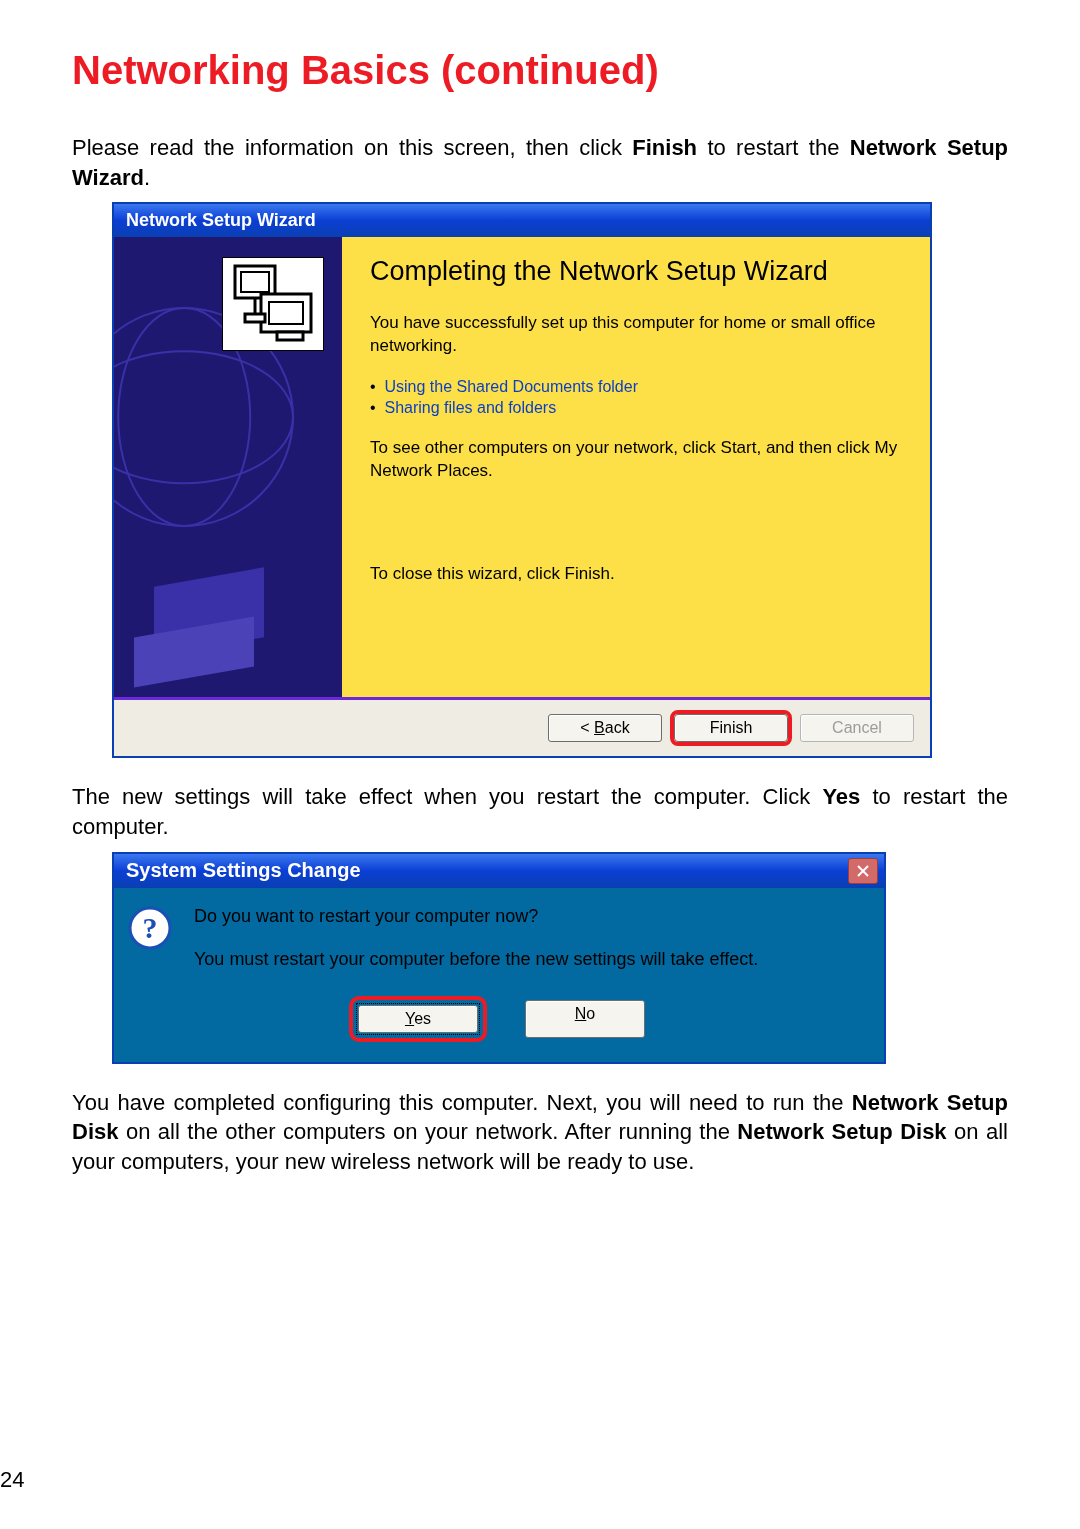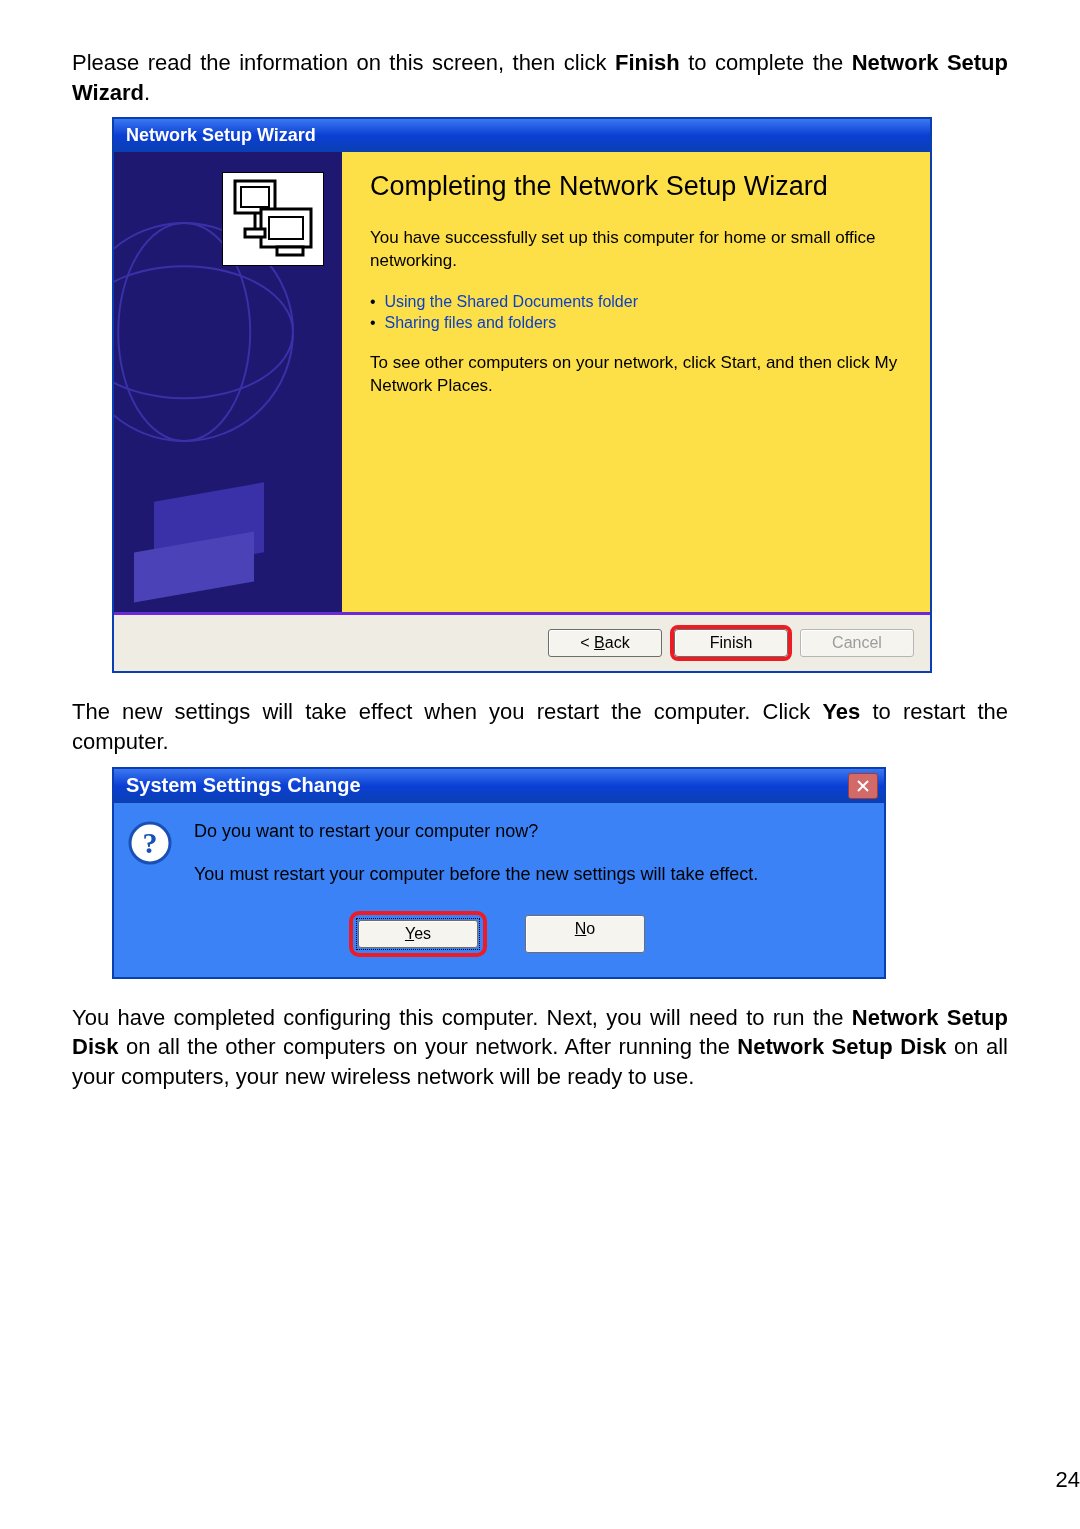--- a/index.html
+++ b/index.html
@@ -124,21 +124,21 @@
     color:#000;
   }
   .xp-btn.disabled { color:#9c9c9c; border-color:#b5b5b5; }
   .highlight-red { outline: 4px solid #ed1c24; border-radius:4px; }
 
   
   .msgbox {
     margin: 10px 0 24px 40px;
     width: 770px;
     border:2px solid #0a3fb3;
-    background:#3b82f6;
+    background:#0369a1;
     font-family: Tahoma, Arial, sans-serif;
   }
   .msg-title {
     display:flex; justify-content:space-between; align-items:center;
     background: linear-gradient(to bottom, #3b78f0 0%, #0b3fd4 50%, #0a3fb3 100%);
     color:#fff; font-weight:bold; font-size:20px;
     padding:4px 6px 4px 12px;
   }
   .close-btn {
     width:28px; height:24px;
@@ -164,34 +164,35 @@
     padding: 0 0 24px 0;
   }
   .msg-buttons .xp-btn { width:118px; padding:4px 0; }
   .yes-wrap { padding:3px; outline:4px solid #ed1c24; border-radius:6px; }
   .yes-inner { border:1px dotted #000; padding:1px; }
 
   .page-number {
     position:absolute;
     bottom: 36px;
     left:0; right:0;
-    text-align:right;
+    text-align:left;
     font-size:22px;
   }
   .underline-letter { text-decoration: underline; }
 </style>
 </head>
 <body>
 
 <div class="page">
+  <h1 class="section-title">Networking Basics (continued)</h1>
 
   <p class="body-text">
     <span>Please read the information on this screen, then click </span>
     <span class="bold">Finish</span>
-    <span> to complete the </span>
+    <span> to restart the </span>
     <span class="bold">Network Setup Wizard</span><span>.</span>
   </p>
 
   <div class="wizard-window">
     <div class="titlebar">Network Setup Wizard</div>
     <div class="wizard-body">
       <div class="wizard-side">
         <div class="globe"></div>
         <div class="printer">
           <div class="body"></div>
@@ -210,20 +211,21 @@
         </div>
       </div>
       <div class="wizard-content">
         <h2>Completing the Network Setup Wizard</h2>
         <p>You have successfully set up this computer for home or small office networking.</p>
         <div class="link-list">
           <div class="li"><span class="bullet">•&nbsp;&nbsp;</span><span class="help-link">Using the Shared Documents folder</span></div>
           <div class="li"><span class="bullet">•&nbsp;&nbsp;</span><span class="help-link">Sharing files and folders</span></div>
         </div>
         <p>To see other computers on your network, click Start, and then click My Network Places.</p>
+        <p style="margin-top:80px">To close this wizard, click Finish.</p>
       </div>
     </div>
     <div class="wizard-footer">
       <div class="xp-btn">
         <span>&lt; </span><span class="underline-letter">B</span><span>ack</span>
       </div>
       <div class="xp-btn highlight-red">Finish</div>
       <div class="xp-btn disabled">Cancel</div>
     </div>
   </div>

